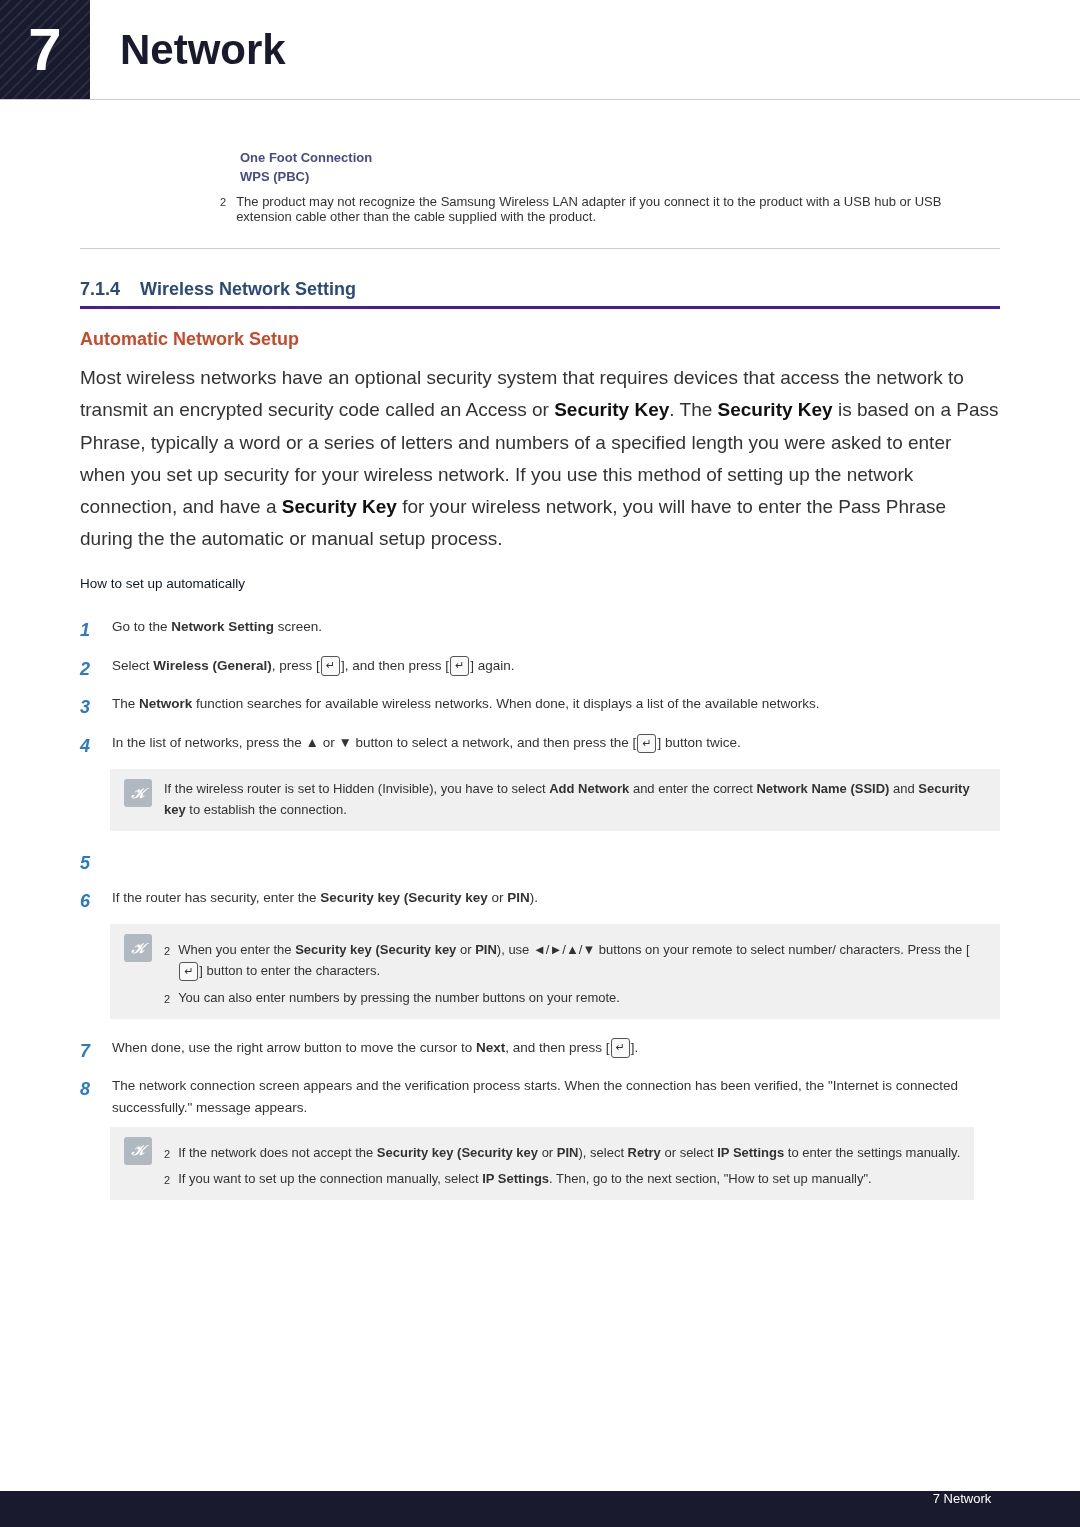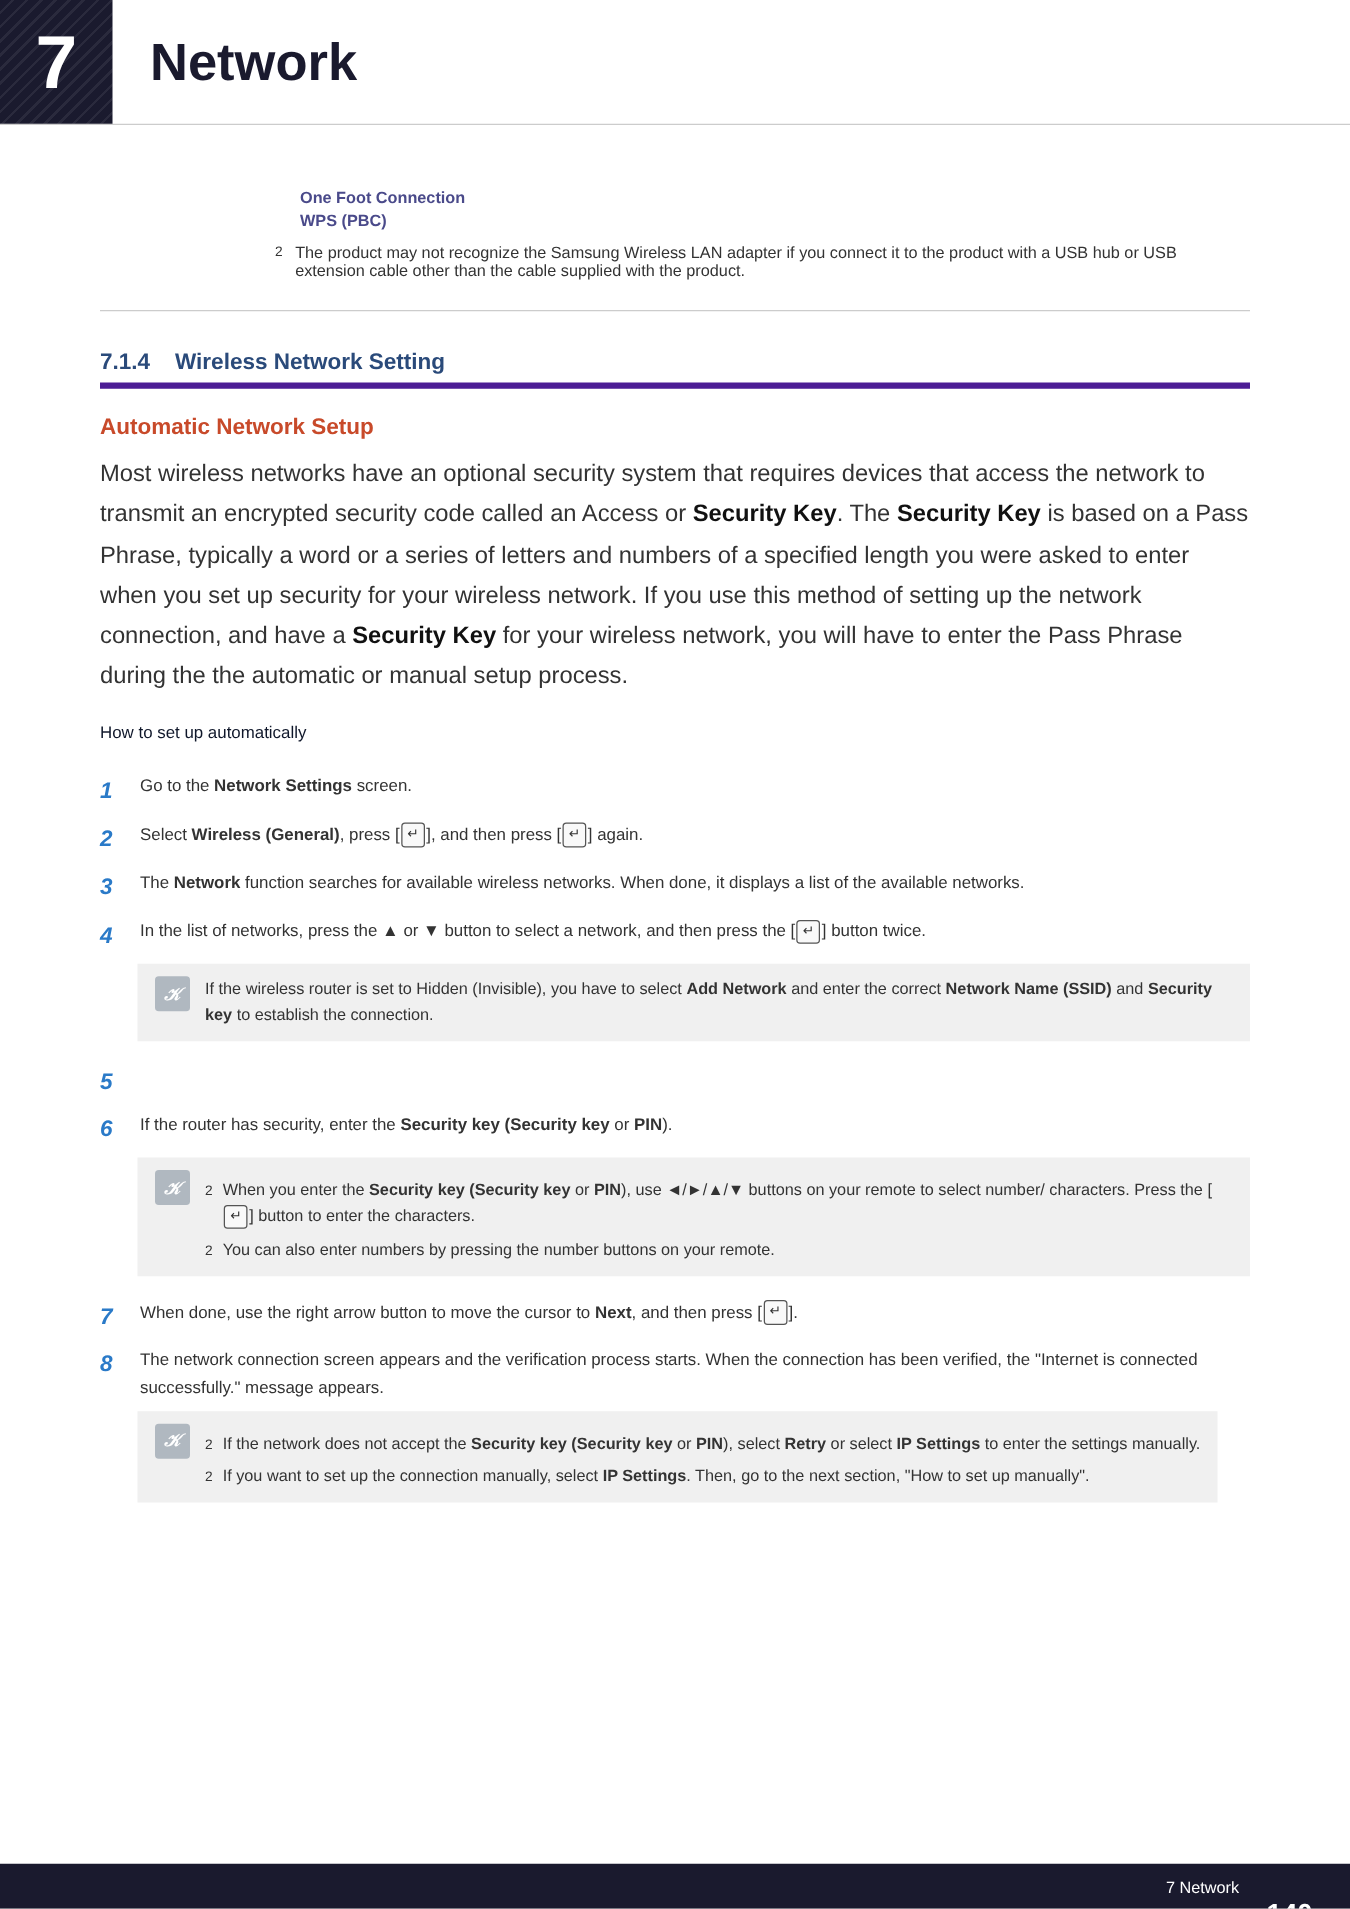--- a/index.html
+++ b/index.html
@@ -98,21 +98,21 @@
     }
 
     
     .section-heading {
       font-size: 18px;
       font-weight: bold;
       color: #2a4a7a;
       margin-bottom: 16px;
       margin-top: 30px;
       padding-bottom: 6px;
-      border-bottom: 5px solid #4c1d95;
+      border-bottom: 3px solid #4c1d95;
     }
 
     
     .subsection-heading {
       font-size: 18px;
       font-weight: bold;
       color: #c84a2a;
       margin-bottom: 12px;
       margin-top: 20px;
     }
@@ -229,21 +229,21 @@
 
     
     .page-footer {
       position: absolute;
       bottom: 0;
       left: 0;
       right: 0;
       background: #1a1a2e;
       height: 36px;
       display: flex;
-      align-items: center;
+      align-items: flex-start;
       justify-content: flex-end;
       padding-right: 30px;
       padding-left: 30px;
     }
     .footer-page-num {
       font-size: 22px;
       font-weight: bold;
       color: #fff;
       margin-left: 10px;
       margin-top: 44px;
@@ -296,21 +296,21 @@
     Most wireless networks have an optional security system that requires devices that access the network to transmit an encrypted security code called an Access or <strong>Security Key</strong>. The <strong>Security Key</strong> is based on a Pass Phrase, typically a word or a series of letters and numbers of a specified length you were asked to enter when you set up security for your wireless network. If you use this method of setting up the network connection, and have a <strong>Security Key</strong> for your wireless network, you will have to enter the Pass Phrase during the the automatic or manual setup process.
   </p>
 
   <div class="step-section-heading">How to set up automatically</div>
 
   <ul class="steps-list">
 
     <li>
       <span class="step-num">1</span>
       <span class="step-text">
-        Go to the <strong>Network Settings</strong> screen.
+        Go to the <strong>Network Setting</strong> screen.
       </span>
     </li>
 
     <li>
       <span class="step-num">2</span>
       <span class="step-text">
         Select <strong>Wireless (General)</strong>, press [<span class="enter-key">↵</span>], and then press [<span class="enter-key">↵</span>] again.
       </span>
     </li>
 

